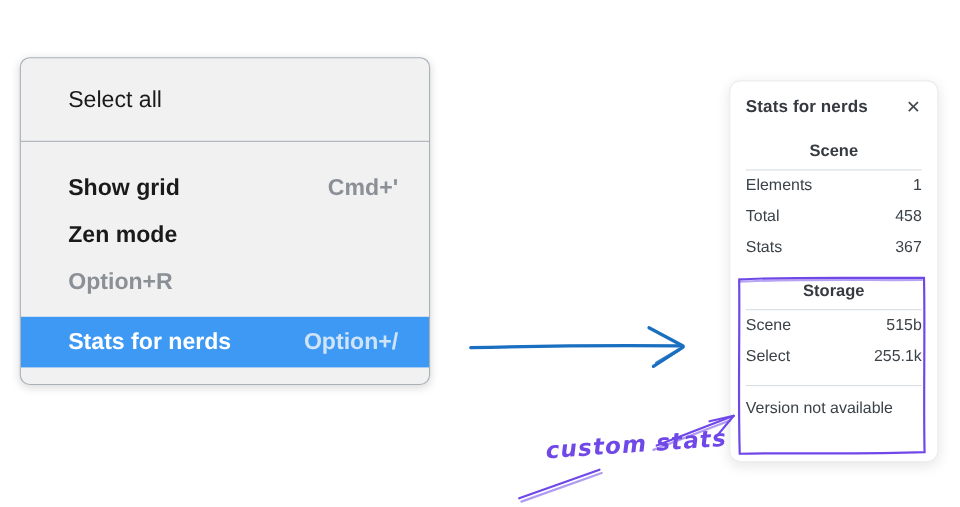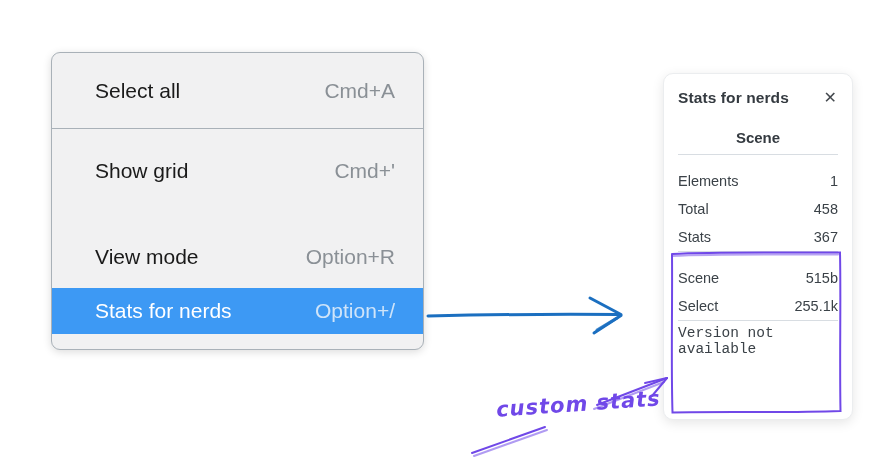--- a/index.html
+++ b/index.html
@@ -15,36 +15,36 @@
     --panel-border:#ebedef;
     --hairline:#d8dde2;
   }
   *{margin:0;padding:0;box-sizing:border-box;}
   html,body{width:873px;height:461px;background:#ffffff;overflow:hidden;
     font-family:"Liberation Sans", sans-serif;}
   .stage{position:relative;width:873px;height:461px;background:#fff;}
 
   
   .context-menu{
-    position:absolute;left:51px;top:52px;width:373px;height:298px;
+    position:absolute;left:18px;top:52px;width:373px;height:298px;
     background:var(--menu-background);
     border:1.5px solid var(--menu-border);
     border-radius:9px;
     box-shadow:0 2px 8px rgba(0,0,0,.14);
     overflow:hidden;
   }
   .menu-item{
     display:flex;align-items:center;justify-content:space-between;
     padding:0 28px 0 43px;
     font-size:21px;color:var(--menu-text);
   }
   .menu-item .mi-shortcut{color:var(--menu-shortcut);}
   .menu-item.first{height:75px;}
   .menu-divider{height:0;border-top:1.5px solid var(--menu-border);}
-  .menu-section{padding-top:20px;}
+  .menu-section{padding-top:20px;font-weight:bold;}
   .menu-item.std{height:43px;}
   .menu-item.selected{
     height:46px;margin-top:10px;
     background:var(--menu-highlight);
     color:#ffffff;
   }
   .menu-item.selected .mi-shortcut{color:var(--selected-shortcut);}
 
   
   .stats-panel{
@@ -61,24 +61,24 @@
     font-size:16px;line-height:16px;color:#44494e;padding:0 1px;
     font-family:"DejaVu Sans", sans-serif;
   }
   .section-heading{
     text-align:center;font-weight:bold;font-size:15px;line-height:20px;
   }
   .section-heading.scene{margin-top:18px;}
   .section-heading.later{margin-top:10px;}
   .hairline{height:0;border-top:1px solid var(--hairline);margin:6px 0;}
   .stat-row{
-    display:flex;align-items:flex-end;justify-content:space-between;
+    display:flex;align-items:flex-start;justify-content:space-between;
     height:28px;font-size:14.5px;color:#3b4248;
   }
-  .version-note{height:28px;display:flex;align-items:center;font-size:14.5px;color:#3b4248;font-family:Liberation Mono, monospace;}
+  .version-note{height:28px;display:flex;align-items:center;font-size:14.5px;color:#3b4248;}
 
   
   .overlay{position:absolute;pointer-events:none;}
   .flow-arrow{left:422px;top:293px;}
   .flow-arrow path{stroke:var(--flow-arrow-blue);stroke-width:3;fill:none;stroke-linecap:round;}
   .custom-box{left:664px;top:245px;}
   .custom-box path{stroke:var(--annotation-purple);stroke-width:2;fill:none;stroke-linecap:round;}
   .note-arrow{left:438px;top:363px;}
   .note-arrow path{stroke:var(--annotation-purple);stroke-width:2;fill:none;stroke-linecap:round;}
   .note-arrow path.ghost{opacity:.55;}
@@ -90,32 +90,31 @@
   }
 </style>
 </head>
 <body>
 
 <div class="stage">
 
   <div class="context-menu">
     <div class="menu-item first">
       <span class="mi-label">Select all</span>
-      <span class="mi-shortcut">Cmd+A</span>
     </div>
     <div class="menu-divider"></div>
     <div class="menu-section">
       <div class="menu-item std">
         <span class="mi-label">Show grid</span>
         <span class="mi-shortcut">Cmd+'</span>
       </div>
       <div class="menu-item std">
+        <span class="mi-label">Zen mode</span>
       </div>
       <div class="menu-item std">
-        <span class="mi-label">View mode</span>
         <span class="mi-shortcut">Option+R</span>
       </div>
       <div class="menu-item selected">
         <span class="mi-label">Stats for nerds</span>
         <span class="mi-shortcut">Option+/</span>
       </div>
     </div>
   </div>
 
   <svg class="overlay flow-arrow" width="206" height="46" viewBox="0 0 206 46">
@@ -139,20 +138,21 @@
     </div>
     <div class="stat-row">
       <span>Total</span>
       <span>458</span>
     </div>
     <div class="stat-row">
       <span>Stats</span>
       <span>367</span>
     </div>
 
+    <div class="section-heading later">Storage</div>
     <div class="hairline"></div>
     <div class="stat-row">
       <span>Scene</span>
       <span>515b</span>
     </div>
     <div class="stat-row">
       <span>Select</span>
       <span>255.1k</span>
     </div>
 

